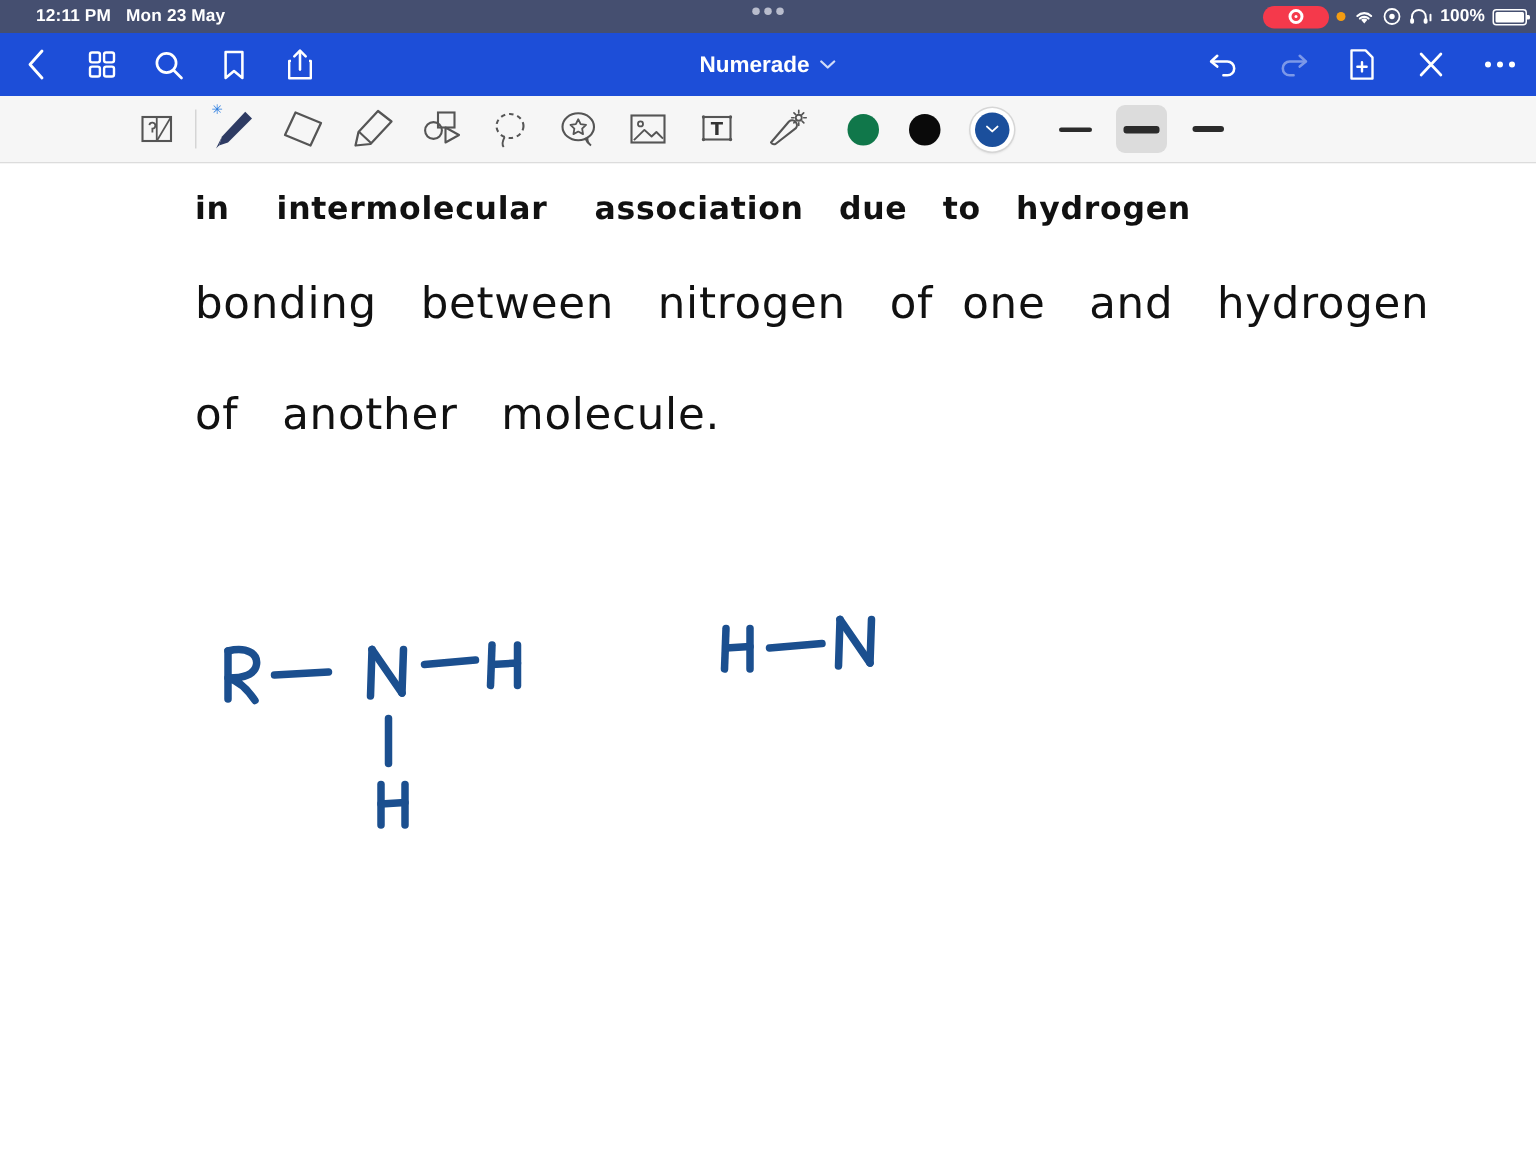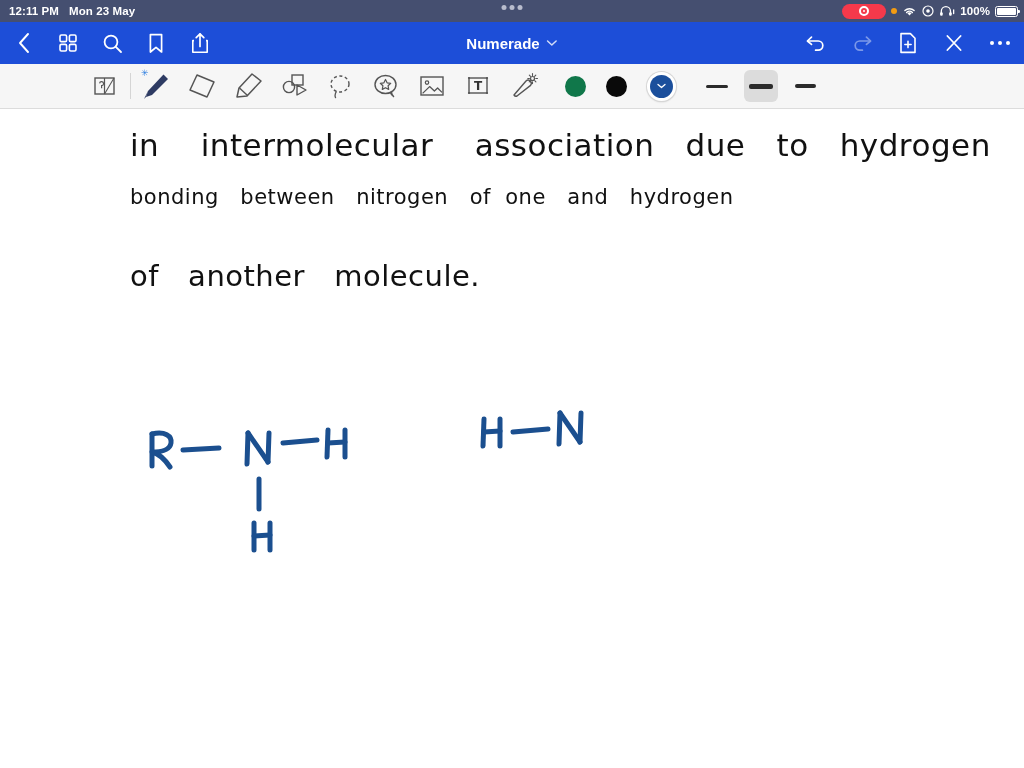--- a/index.html
+++ b/index.html
@@ -15,21 +15,21 @@
     position: relative;
     height: 22px;
     background: #454f70;
     color: #ffffff;
     display: flex;
     align-items: center;
     font-size: 11.5px;
     font-weight: bold;
     letter-spacing: 0.1px;
   }
-  .status-left { display: flex; align-items: center; gap: 10px; padding-left: 9px; }
+  .status-left { display: flex; align-items: center; gap: 10px; padding-left: 24px; }
   .status-right {
     position: absolute; right: 6px; top: 0; height: 22px;
     display: flex; align-items: center; gap: 5px;
   }
   .rec-pill {
     background: #f5394b;
     border-radius: 9px;
     width: 44px; height: 15px;
     display: flex; align-items: center; justify-content: center;
   }
@@ -381,22 +381,22 @@
         <i class="w-line" style="width:24px;height:5px"></i>
       </span>
     <span class="w-btn">
         <i class="w-line" style="width:21px;height:4px"></i>
       </span>
   </div>
 </div>
 
 <div class="canvas">
 
-  <div class="hw" style="left:130px; top:18px; font-size:31px; letter-spacing:0.5px;">in    intermolecular    association   due   to   hydrogen</div>
-  <div class="hw" style="left:130px; top:76px; font-size:21px; letter-spacing:0.5px;">bonding   between   nitrogen   of  one   and   hydrogen</div>
+  <div class="hw" style="left:130px; top:18px; font-size:21px; letter-spacing:0.5px;font-weight:bold;">in    intermolecular    association   due   to   hydrogen</div>
+  <div class="hw" style="left:130px; top:76px; font-size:29px; letter-spacing:0.5px;">bonding   between   nitrogen   of  one   and   hydrogen</div>
   <div class="hw" style="left:130px; top:150px; font-size:29px; letter-spacing:0.5px;">of   another   molecule.</div>
 
   <svg class="ink" width="1024" height="660" viewBox="0 0 1024 660">
     <g fill="none" stroke="#1b4f8f" stroke-width="5" stroke-linecap="round" stroke-linejoin="round">
 
       <path d="M152 325 L152 357"></path>
       <path d="M152 325 C165 322 172 327 171 334 C170 341 161 343 152 343 C160 345 166 352 170 358"></path>
 
       <path d="M183 341 L219 339"></path>
 

